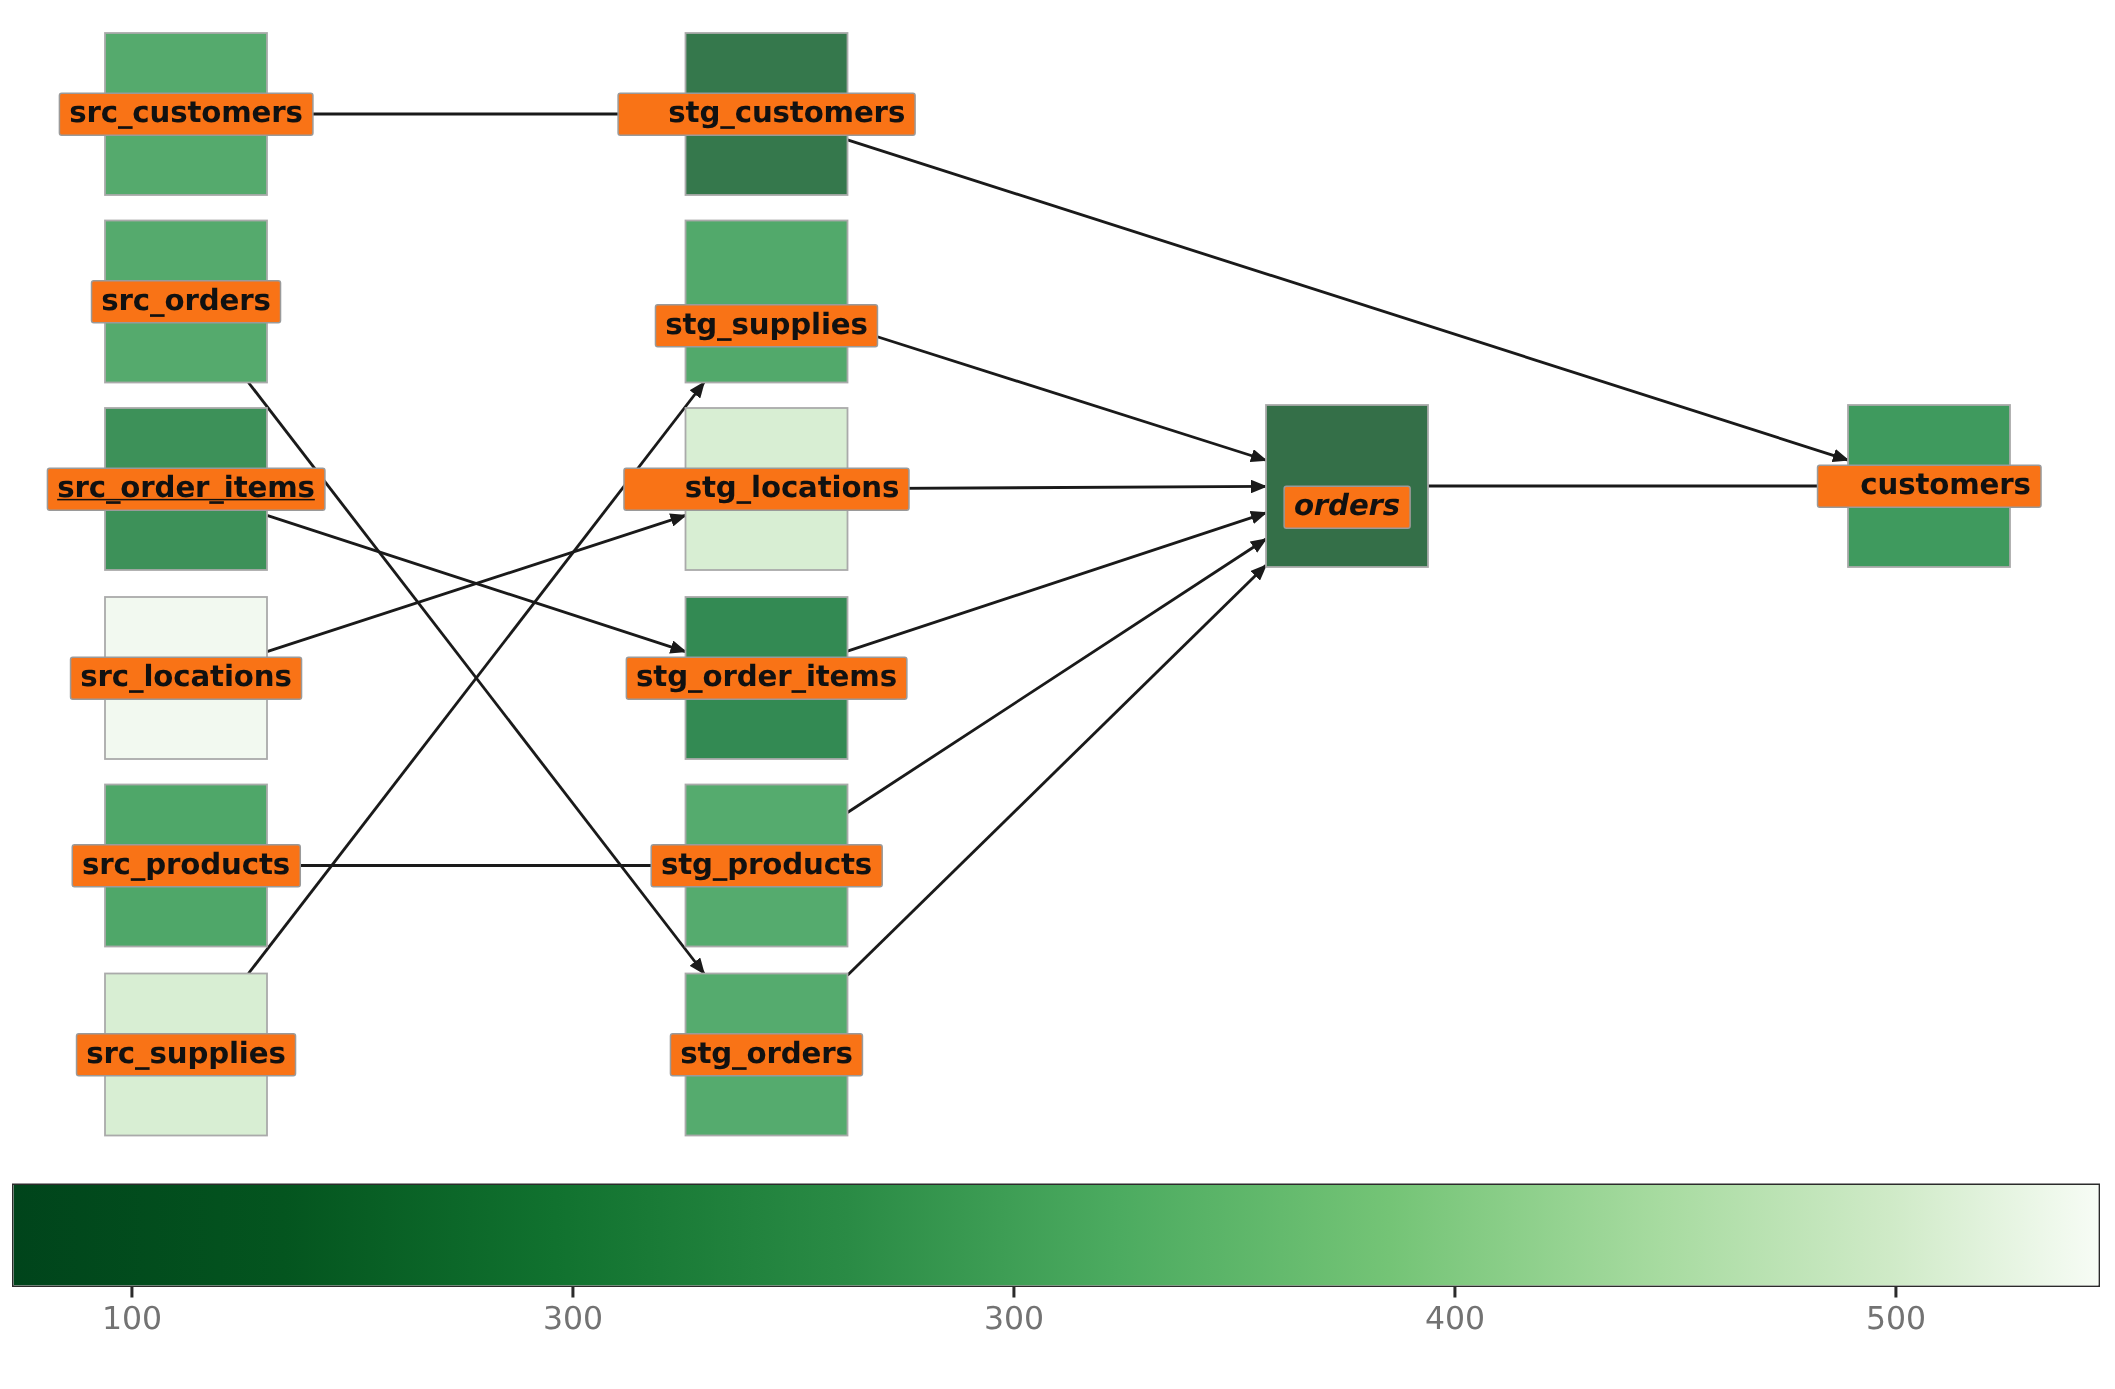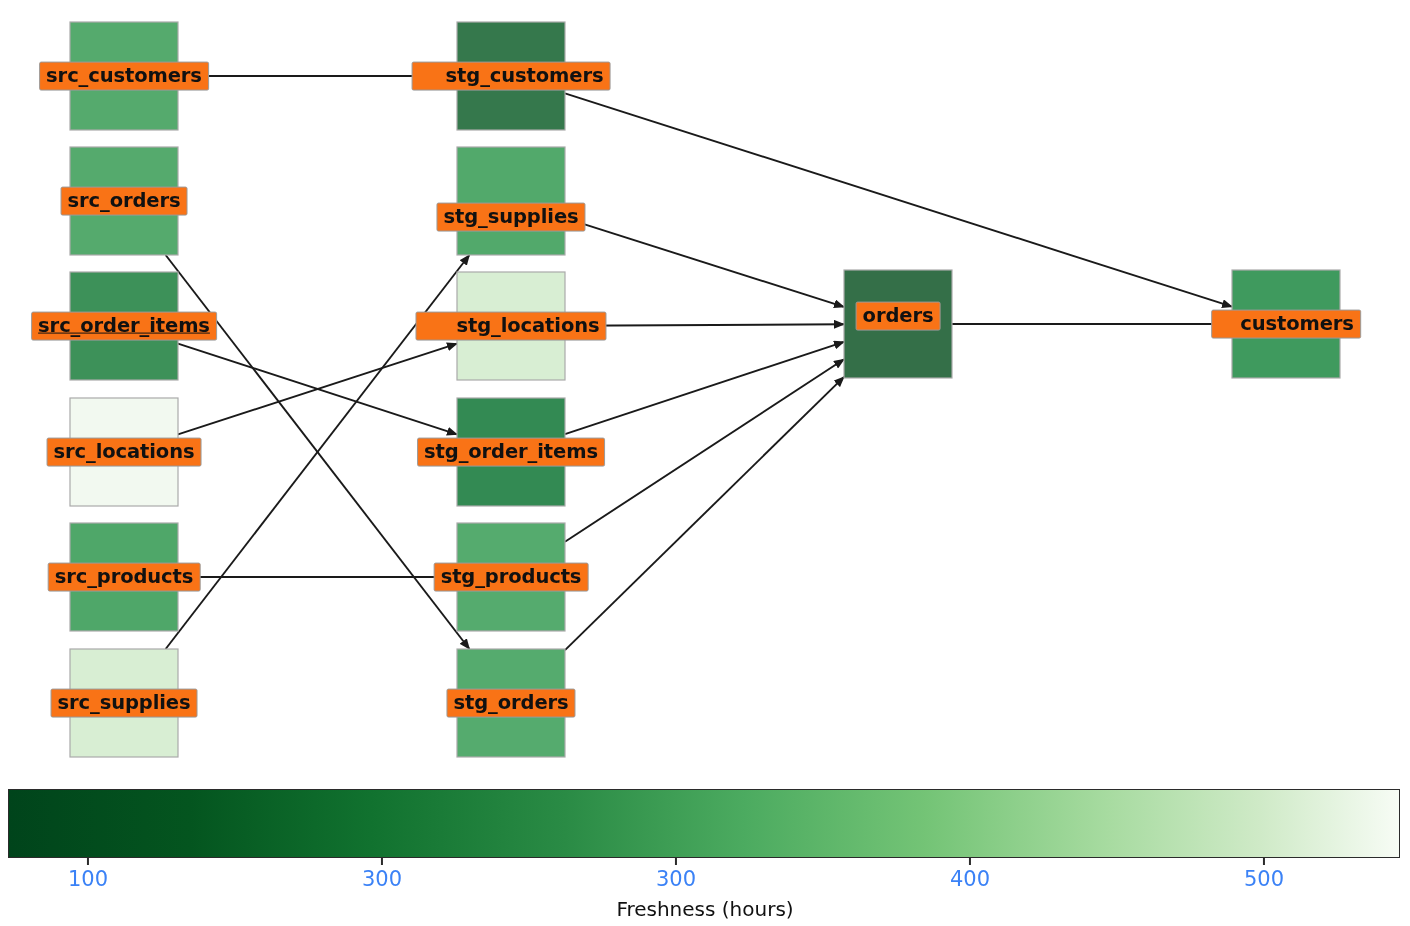--- a/index.html
+++ b/index.html
@@ -79,21 +79,21 @@
   }
   .tick .tmark {
     width: 1.3px;
     height: 7px;
     background: #2b2b2b;
     margin: 0 auto;
   }
   .tick .tlabel {
     font-family: "DejaVu Sans", sans-serif;
     font-size: 21px;
-    color: #3b82f6;
+    color: #737373;
     margin-top: 2px;
   }
   .cbar-title {
     position: absolute;
     top: 897px;
     left: 0;
     width: 1410px;
     text-align: center;
     font-family: "DejaVu Sans", sans-serif;
     font-size: 20px;
@@ -161,21 +161,21 @@
       <div class="node-label" style="left: 124px; top: 326px; text-decoration: underline;">src_order_items</div>
       <div class="node-label" style="left: 124px; top: 452px;">src_locations</div>
       <div class="node-label" style="left: 124px; top: 577px;">src_products</div>
       <div class="node-label" style="left: 124px; top: 703px;">src_supplies</div>
       <div class="node-label" style="left: 511px; top: 76px; padding-left: 33px;">stg_customers</div>
       <div class="node-label" style="left: 511px; top: 217px;">stg_supplies</div>
       <div class="node-label" style="left: 511px; top: 326px; padding-left: 40px;">stg_locations</div>
       <div class="node-label" style="left: 511px; top: 452px;">stg_order_items</div>
       <div class="node-label" style="left: 511px; top: 577px;">stg_products</div>
       <div class="node-label" style="left: 511px; top: 703px; text-align: center;">stg_orders</div>
-      <div class="node-label" style="left: 898px; top: 316px;">orders</div>
+      <div class="node-label" style="left: 898px; top: 338px; font-style: italic;">orders</div>
       <div class="node-label" style="left: 1286px; top: 324px; padding-left: 28px;">customers</div>
     </div>
 
   <div class="cbar-wrap">
     <svg class="cbar-grad" viewBox="0 0 100 10" preserveAspectRatio="none">
       <rect x="0" y="0" width="100" height="10" fill="url(#greensgrad)"></rect>
     </svg>
   </div>
 
   <div class="cbar-ticks" id="cbar-ticks">
@@ -194,15 +194,14 @@
       <div class="tick" style="left: 970px;">
         <div class="tmark"></div>
         <div class="tlabel">400</div>
       </div>
       <div class="tick" style="left: 1264px;">
         <div class="tmark"></div>
         <div class="tlabel">500</div>
       </div>
     </div>
 
-  <div class="cbar-title">Freshness (hours)</div>
 
 </div>
 
 </body></html>

